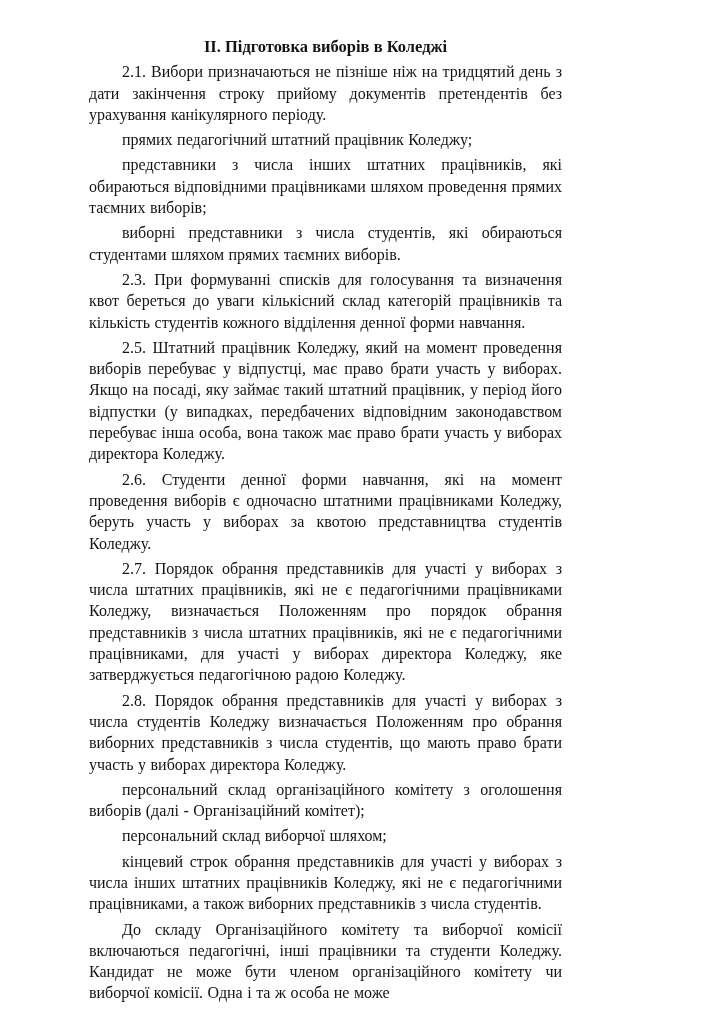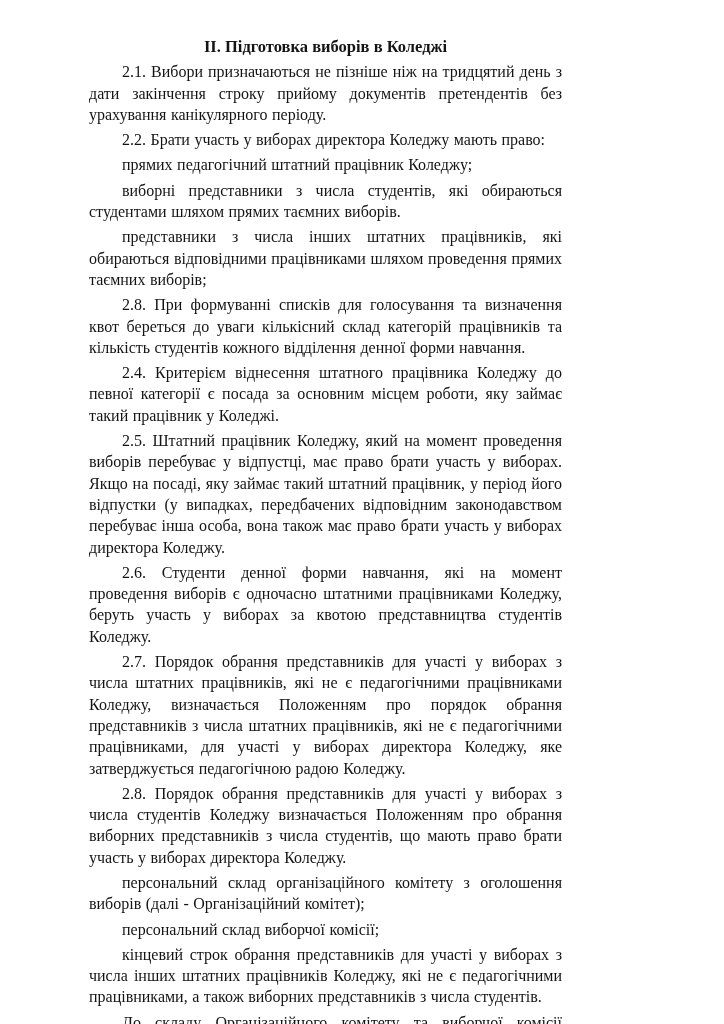--- a/index.html
+++ b/index.html
@@ -33,27 +33,25 @@
     text-indent: 33px;
     word-spacing: 0.5px;
   }
 </style>
 </head>
 <body>
 
 <div class="page">
   <h1 class="doc-title">ІІ. Підготовка виборів в Коледжі</h1>
   <p class="para">2.1. Вибори призначаються не пізніше ніж на тридцятий день з дати закінчення строку прийому документів претендентів без урахування канікулярного періоду.</p>
-  <p class="para">2.2. Брати участь у виборах директора Коледжу мають право:</p>
   <p class="para">прямих педагогічний штатний працівник Коледжу;</p>
+  <p class="para">представники з числа інших штатних працівників, які обираються відповідними працівниками шляхом проведення прямих таємних виборів;</p>
   <p class="para">виборні представники з числа студентів, які обираються студентами  шляхом прямих таємних виборів.</p>
-  <p class="para">представники з числа інших штатних працівників, які обираються відповідними працівниками шляхом проведення прямих таємних виборів;</p>
-  <p class="para">2.8. При формуванні списків для голосування та визначення квот береться до уваги кількісний склад категорій працівників та кількість студентів кожного відділення денної форми навчання.</p>
-  <p class="para">2.4. Критерієм віднесення штатного працівника Коледжу до певної категорії є посада за основним місцем роботи, яку займає такий працівник у Коледжі.</p>
+  <p class="para">2.3. При формуванні списків для голосування та визначення квот береться до уваги кількісний склад категорій працівників та кількість студентів кожного відділення денної форми навчання.</p>
   <p class="para">2.5. Штатний працівник Коледжу, який на момент проведення виборів перебуває у відпустці, має право брати участь у виборах. Якщо на посаді, яку займає такий штатний працівник, у період його відпустки (у випадках, передбачених відповідним законодавством перебуває інша особа, вона також має право брати участь у виборах директора Коледжу.</p>
   <p class="para">2.6. Студенти денної форми навчання, які на момент проведення виборів є одночасно штатними працівниками Коледжу, беруть участь у виборах за квотою представництва студентів Коледжу.</p>
   <p class="para">2.7. Порядок обрання представників для участі у виборах з числа штатних працівників, які не є педагогічними працівниками Коледжу, визначається Положенням про  порядок обрання представників з числа штатних працівників, які не є педагогічними працівниками, для участі у виборах директора Коледжу, яке затверджується педагогічною радою Коледжу.</p>
   <p class="para">2.8. Порядок обрання представників для участі у виборах з числа студентів Коледжу визначається Положенням про обрання виборних представників з числа студентів, що мають право брати участь у виборах директора Коледжу.</p>
   <p class="para">персональний склад організаційного комітету з оголошення виборів (далі - Організаційний комітет);</p>
-  <p class="para">персональний склад виборчої комісії;</p>
+  <p class="para">персональний склад виборчої шляхом;</p>
   <p class="para">кінцевий строк обрання представників для участі у виборах з числа інших штатних працівників Коледжу, які не є педагогічними працівниками, а також виборних представників з числа студентів.</p>
   <p class="para">До складу Організаційного комітету та виборчої комісії включаються педагогічні, інші працівники та студенти Коледжу. Кандидат не може бути членом організаційного комітету чи виборчої комісії. Одна і та ж особа не може</p>
 </div>
 
 </body></html>

